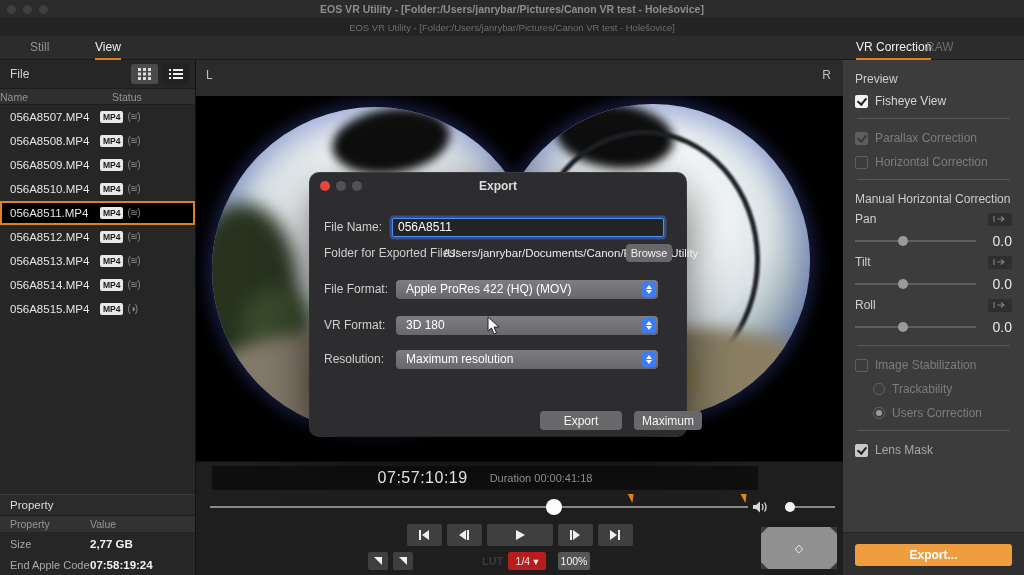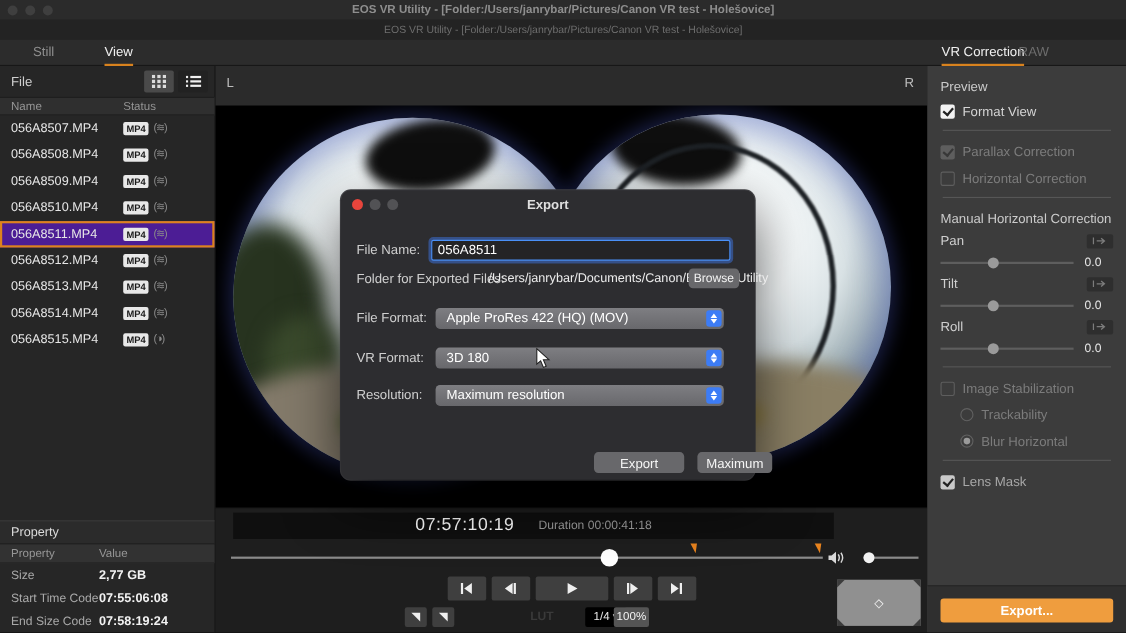--- a/index.html
+++ b/index.html
@@ -27,27 +27,27 @@
   .leftpanel { position:absolute; left:0; top:60px; width:196px; height:515px; background:#262626; border-right:1px solid #121212; }
   .centerpanel { position:absolute; left:196px; top:60px; width:647px; height:515px; background:#1d1d1d; }
   .rightpanel { position:absolute; left:843px; top:60px; width:181px; height:515px; background:#3c3c3c; }
   
   .fileheader { height:28px; display:flex; align-items:center; padding:0 6px 0 10px; }
   .fileheader .flabel { font-size:12px; color:#cfcfcf; flex:1; }
   .viewbtn { width:27px; height:20px; border-radius:2px; display:flex; align-items:center; justify-content:center; margin-left:4px; }
   .viewbtn.grid { background:#4a4a4a; }
   .viewbtn.list { background:#222; }
   .filecols { height:17px; background:#2f2f2f; display:flex; font-size:10.5px; color:#959595; align-items:center; border-top:1px solid #1d1d1d; border-bottom:1px solid #1d1d1d; }
-  .filecols .c1 { padding-left:10px; width:112px; }
+  .filecols .c1 { width:112px; }
   .frow { height:24px; display:flex; align-items:center; position:relative; }
-  .frow .fname { padding-left:10px; width:112px; font-size:11.5px; color:#e6e6e6; }
+  .frow .fname { padding-left:10px; width:100px; font-size:11.5px; color:#e6e6e6; }
   .frow .fstatus { display:flex; align-items:flex-start; gap:4px; }
   .badge { background:#e8e8e8; color:#1a1a1a; font-size:8.5px; font-weight:bold; border-radius:2px; padding:1px 3px; line-height:10px; }
   .sicon { font-size:10px; color:#8a8a8a; letter-spacing:-1px; }
-  .frow.selected { background:#4c1d95; outline:2px solid #dd831d; outline-offset:-2px; }
+  .frow.selected { background:#000000; outline:2px solid #dd831d; outline-offset:-2px; }
   .propsection { position:absolute; left:0; bottom:0; width:100%; }
   .propheader { height:22px; background:#2b2b2b; border-top:1px solid #3a3a3a; border-bottom:1px solid #1c1c1c; display:flex; align-items:center; padding-left:10px; font-size:11.5px; color:#dcdcdc; }
   .propcols { height:17px; background:#323232; display:flex; align-items:center; font-size:10.5px; color:#969696; border-bottom:1px solid #262626;}
   .propcols .c1 { padding-left:10px; width:90px; }
   .prow { height:21px; display:flex; align-items:center; font-size:11px; }
   .prow .pk { padding-left:10px; width:90px; color:#a9a9a9; }
   .prow .pv { color:#f2f2f2; font-weight:bold; font-size:11.5px; }
   
   .previewheader { height:36px; background:#2b2b2b; position:relative; }
   .previewheader .lr { position:absolute; top:8px; font-size:12px; color:#bdbdbd; }
@@ -76,21 +76,21 @@
   .marker { position:absolute; top:-12px; width:0; height:0; border-left:6px solid transparent; border-top:9px solid #e8831e; margin-left:-3px; transform:skewX(-8deg); }
   .vol { position:absolute; right:8px; top:2px; width:82px; height:22px; }
   .voltrack { position:absolute; right:0; top:10px; width:50px; height:2px; background:#8a8a8a; }
   .voldot { position:absolute; left:0; top:-4px; width:10px; height:10px; border-radius:50%; background:#f2f2f2; }
   .btnrow { position:absolute; left:0; top:62px; width:100%; display:flex; justify-content:center; gap:5px; }
   .tbtn { height:22px; background:#3f3f3f; border-radius:2px; display:flex; align-items:center; justify-content:center; }
   .tbtn.sm { width:35px; } .tbtn.play { width:66px; }
   .smallrow { position:absolute; left:0; top:90px; width:100%; height:20px; }
   .flagbtn { position:absolute; top:0; width:20px; height:18px; background:#3f3f3f; border-radius:2px; display:flex; align-items:center; justify-content:center; }
   .lutlabel { position:absolute; left:286px; top:3px; font-size:11px; font-weight:bold; color:#3a3a3a; }
-  .speedbtn { position:absolute; left:336px; top:0; width:38px; height:18px; background:#000000; border-radius:2px; color:#e8e8e8; font-size:10.5px; display:flex; align-items:center; justify-content:center; gap:3px; }
+  .speedbtn { position:absolute; left:312px; top:0; width:38px; height:18px; background:#b91c1c; border-radius:2px; color:#e8e8e8; font-size:10.5px; display:flex; align-items:center; justify-content:center; gap:3px; }
   .zoombtn { position:absolute; left:362px; top:0; width:32px; height:18px; background:#555; border-radius:2px; color:#f2f2f2; font-size:10.5px; display:flex; align-items:center; justify-content:center; }
   .navigator { position:absolute; right:6px; bottom:6px; width:76px; height:42px; background:#909090; display:flex; align-items:center; justify-content:center; }
   .navigator .corner { position:absolute; width:0; height:0; }
   .corner.tl { left:0; top:0; border-top:7px solid #3c3c3c; border-right:7px solid transparent; }
   .corner.tr { right:0; top:0; border-top:7px solid #3c3c3c; border-left:7px solid transparent; }
   .corner.bl { left:0; bottom:0; border-bottom:7px solid #3c3c3c; border-right:7px solid transparent; }
   .corner.br { right:0; bottom:0; border-bottom:7px solid #3c3c3c; border-left:7px solid transparent; }
   .navdiamond { color:#f5f5f5; font-size:11px; }
   
   .rp { padding:12px 12px 0 12px; }
@@ -105,21 +105,21 @@
   .chklabel { font-size:12px; color:#d4d4d4; }
   .chklabel.dim { color:#7c7c7c; }
   .divider { height:1px; background:#565656; margin:10px 2px 12px 2px; }
   .sliderblock { margin-bottom:6px; }
   .sb-top { display:flex; align-items:center; justify-content:space-between; }
   .sb-label { font-size:12px; color:#cfcfcf; }
   .resetbtn { width:24px; height:13px; background:#2e2e2e; border-radius:2px; display:flex; align-items:center; justify-content:center; }
   .sb-bottom { display:flex; align-items:center; margin-top:7px; }
   .slidetrack { position:relative; flex:1; height:2px; background:#5e5e5e; margin-right:10px; }
   .slidethumb { position:absolute; left:40%; top:-4px; width:10px; height:10px; border-radius:50%; background:#9a9a9a; margin-left:-5px; }
-  .sb-value { width:26px; text-align:left; font-size:11px; color:#e8e8e8; }
+  .sb-value { width:26px; text-align:right; font-size:14px; color:#e8e8e8; }
   .radiorow { display:flex; align-items:center; gap:7px; margin:0 0 10px 18px; }
   .radio { position:relative; width:12px; height:12px; border-radius:50%; border:1px solid #616161; }
   .radio.on::after { content:""; position:absolute; left:2px; top:2px; width:6px; height:6px; border-radius:50%; background:#9a9a9a; }
   .rp-footer { position:absolute; left:0; bottom:0; width:100%; height:43px; background:#2f2f2f; border-top:1px solid #262626; }
   .exportmain { position:absolute; left:12px; right:12px; top:11px; height:22px; background:#ef9d3e; border-radius:3px; border:none; color:#fff; font-weight:bold; font-size:12px; display:flex; align-items:center; justify-content:center; font-family:inherit; }
   
   .dialog { position:absolute; left:310px; top:173px; width:376px; height:263px; background:#2d2d30; border-radius:9px; box-shadow:0 18px 50px rgba(0,0,0,.65), 0 0 0 1px #48484c; }
   .dlg-titlebar { position:relative; height:26px; }
   .dlg-dots { position:absolute; left:10px; top:8px; display:flex; gap:6px; }
   .dlg-dot { width:10px; height:10px; border-radius:50%; }
@@ -267,25 +267,21 @@
       <div class="propheader">Property</div>
       <div class="propcols">
         <span class="c1">Property</span>
         <span class="c2">Value</span>
       </div>
       <div class="prow">
           <span class="pk">Size</span>
           <span class="pv">2,77 GB</span>
         </div>
       <div class="prow">
-          <span class="pk">Start Time Code</span>
-          <span class="pv">07:55:06:08</span>
-        </div>
-      <div class="prow">
-          <span class="pk">End Size Code</span>
+          <span class="pk">End Apple Code</span>
           <span class="pv">07:58:19:24</span>
         </div>
     </div>
   </div>
 
   <div class="centerpanel">
     <div class="previewheader">
       <span class="lr l">L</span>
       <span class="lr r">R</span>
     </div>
@@ -388,21 +384,21 @@
         <span class="navdiamond">◇</span>
       </div>
     </div>
   </div>
 
   <div class="rightpanel">
     <div class="rp">
       <div class="rp-label">Preview</div>
       <div class="chkrow">
         <div class="chk checked"></div>
-        <div class="chklabel">Format View</div>
+        <div class="chklabel">Fisheye View</div>
       </div>
       <div class="divider"></div>
       <div class="chkrow">
         <div class="chk dim checked"></div>
         <div class="chklabel dim">Parallax Correction</div>
       </div>
       <div class="chkrow">
         <div class="chk empty"></div>
         <div class="chklabel dim">Horizontal Correction</div>
       </div>
@@ -461,21 +457,21 @@
       <div class="chkrow">
         <div class="chk empty"></div>
         <div class="chklabel dim">Image Stabilization</div>
       </div>
       <div class="radiorow">
         <div class="radio"></div>
         <div class="chklabel dim">Trackability</div>
       </div>
       <div class="radiorow">
         <div class="radio on"></div>
-        <div class="chklabel dim">Blur Horizontal</div>
+        <div class="chklabel dim">Users Correction</div>
       </div>
       <div class="divider"></div>
       <div class="chkrow">
         <div class="chk lens checked"></div>
         <div class="chklabel" style="color:#a8a8a8;">Lens Mask</div>
       </div>
     </div>
     <div class="rp-footer">
       <button class="exportmain">Export...</button>
     </div>

